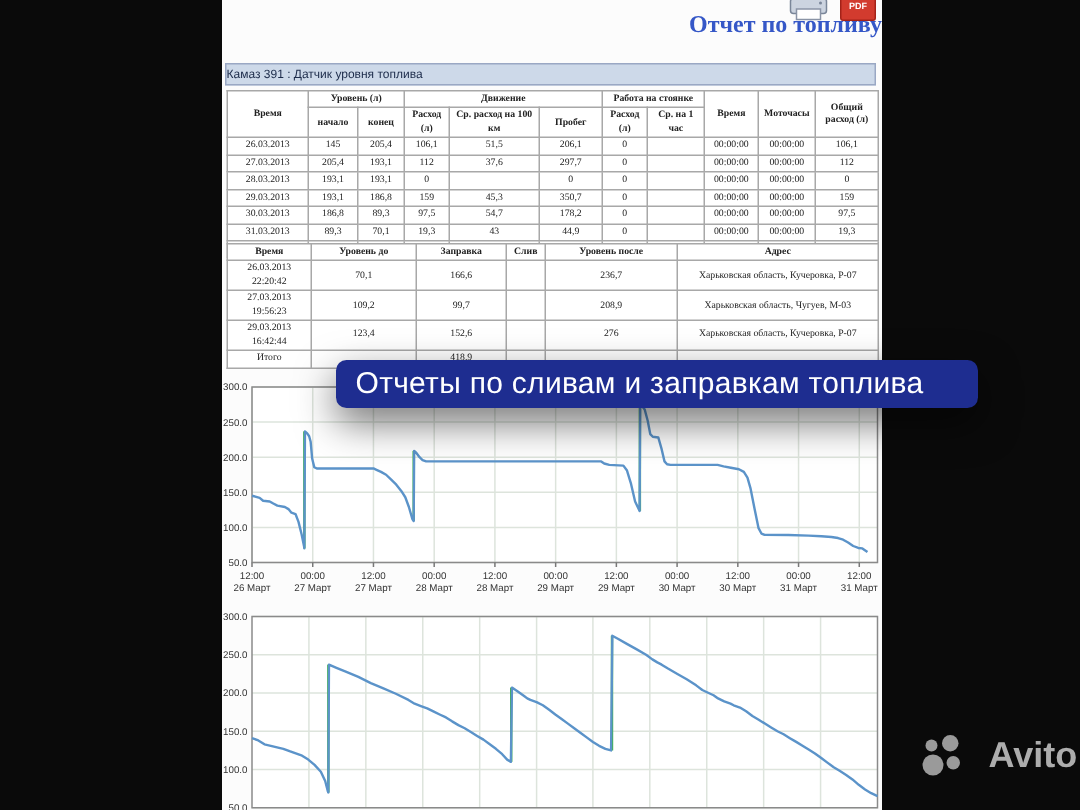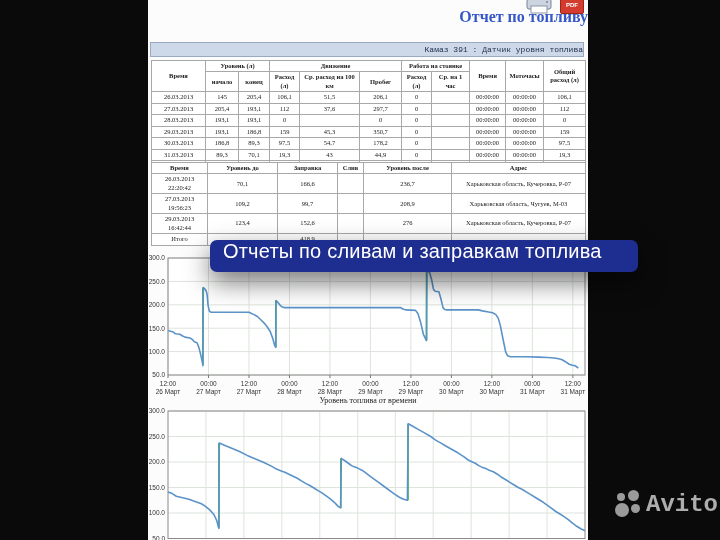--- a/index.html
+++ b/index.html
@@ -10,43 +10,43 @@
   .icon{position:absolute;cursor:pointer;}
   .printer{left:378px;top:-5px;}
   .pdf{left:412px;top:-4px;width:22px;height:16px;background:#d23b2e;border:1px solid #a32218;
        border-radius:2px;color:#fff;font-size:6px;font-weight:bold;text-align:center;line-height:16px;}
   
   .title{position:absolute;top:8px;left:0;width:100%;text-align:right;
          font-family:"Liberation Serif",serif;font-size:16px;font-weight:bold;color:#3557c7;}
   .subtitle{position:absolute;top:29px;left:0;width:100%;text-align:center;
             font-family:"Liberation Serif",serif;font-size:7px;font-weight:bold;color:#444;}
   .devicebar{position:absolute;top:42px;left:2px;width:432px;height:13px;line-height:13px;
-             background:#cdd9e9;border:1px solid #9aa8c4;text-align:right;
-             font-family:Liberation Mono, monospace;font-size:8px;color:#1c2b4a;}
+             background:#cdd9e9;border:1px solid #9aa8c4;text-align:left;
+             font-family:Liberation Sans, sans-serif;font-size:8px;color:#1c2b4a;}
   
   table{border-collapse:collapse;table-layout:fixed;background:#fff;}
   .t1{position:absolute;top:60px;left:3px;width:434px;}
   .t2{position:absolute;top:162px;left:3px;width:434px;}
   td,th{border:1px solid #a8a8a8;font-size:6.5px;color:#222;text-align:center;
         padding:1px 2px;line-height:1.3;white-space:pre-line;overflow:hidden;
         font-family:"Liberation Serif",serif;}
   th{font-weight:bold;}
   
   .chart{position:absolute;}
   .chart1{left:0;top:248px;width:440px;height:148px;}
   .chart2title{position:absolute;top:396px;left:0;width:100%;text-align:center;
                font-family:"Liberation Serif",serif;font-size:8px;color:#222;}
   .chart2{left:0;top:404px;width:440px;height:136px;}
   
-  .banner{position:absolute;left:210px;top:240px;width:428px;height:32px;border-radius:7px;
-          background:#1e2d90;color:#fff;z-index:40;display:flex;align-items:flex-start;
+  .banner{position:absolute;left:224px;top:240px;width:428px;height:32px;border-radius:7px;
+          background:#1e2d90;color:#fff;z-index:40;display:flex;align-items:center;
           padding-left:13px;box-sizing:border-box;font-size:20px;letter-spacing:.2px;
           box-shadow:0 10px 26px rgba(0,0,0,.55);}
   
-  .avito{position:absolute;left:615px;top:490px;z-index:50;display:flex;align-items:center;gap:3px;font-family:Liberation Mono, monospace;}
+  .avito{position:absolute;left:615px;top:490px;z-index:50;display:flex;align-items:center;gap:16px;}
   .alogo{position:relative;width:28px;height:28px;display:inline-block;}
   .alogo i{position:absolute;border-radius:50%;background:#9a9a9a;}
   .alogo .c1{width:8px;height:8px;left:2px;top:3px;}
   .alogo .c2{width:11px;height:11px;left:13px;top:0;}
   .alogo .c3{width:14px;height:14px;left:0;top:13px;}
   .alogo .c4{width:9px;height:9px;left:16px;top:14px;}
   .atext{color:#adadad;font-size:24px;font-weight:bold;}
 </style>
 </head>
 <body>
@@ -311,21 +311,20 @@
         <line x1="343.88349514563106" y1="127" x2="343.88349514563106" y2="130" stroke="#777" stroke-width="1"></line>
         <text x="343.88349514563106" y="138" text-anchor="middle" font-size="6.5" fill="#333">12:00</text>
         <text x="343.88349514563106" y="146" text-anchor="middle" font-size="6.5" fill="#333">30 Март</text>
         <line x1="384.36893203883494" y1="127" x2="384.36893203883494" y2="130" stroke="#777" stroke-width="1"></line>
         <text x="384.36893203883494" y="138" text-anchor="middle" font-size="6.5" fill="#333">00:00</text>
         <text x="384.36893203883494" y="146" text-anchor="middle" font-size="6.5" fill="#333">31 Март</text>
         <line x1="424.8543689320389" y1="127" x2="424.8543689320389" y2="130" stroke="#777" stroke-width="1"></line>
         <text x="424.8543689320389" y="138" text-anchor="middle" font-size="6.5" fill="#333">12:00</text>
         <text x="424.8543689320389" y="146" text-anchor="middle" font-size="6.5" fill="#333">31 Март</text>
       </svg></div>
-  <div class="chart2title">Уровень топлива от времени</div>
   <div class="chart chart2"><svg width="440" height="136" viewBox="0 0 440 136">
         <rect x="20" y="7" width="417" height="127.5" fill="#ffffff"></rect>
         <line x1="20" y1="7" x2="437" y2="7" stroke="#dde4dc" stroke-width="1"></line>
         <line x1="20" y1="32.5" x2="437" y2="32.5" stroke="#dde4dc" stroke-width="1"></line>
         <line x1="20" y1="58" x2="437" y2="58" stroke="#dde4dc" stroke-width="1"></line>
         <line x1="20" y1="83.5" x2="437" y2="83.5" stroke="#dde4dc" stroke-width="1"></line>
         <line x1="20" y1="109" x2="437" y2="109" stroke="#dde4dc" stroke-width="1"></line>
         <line x1="20" y1="134.5" x2="437" y2="134.5" stroke="#dde4dc" stroke-width="1"></line>
         <line x1="57.946999999999996" y1="7" x2="57.946999999999996" y2="134.5" stroke="#dde4dc" stroke-width="1"></line>
         <line x1="95.89399999999999" y1="7" x2="95.89399999999999" y2="134.5" stroke="#dde4dc" stroke-width="1"></line>

